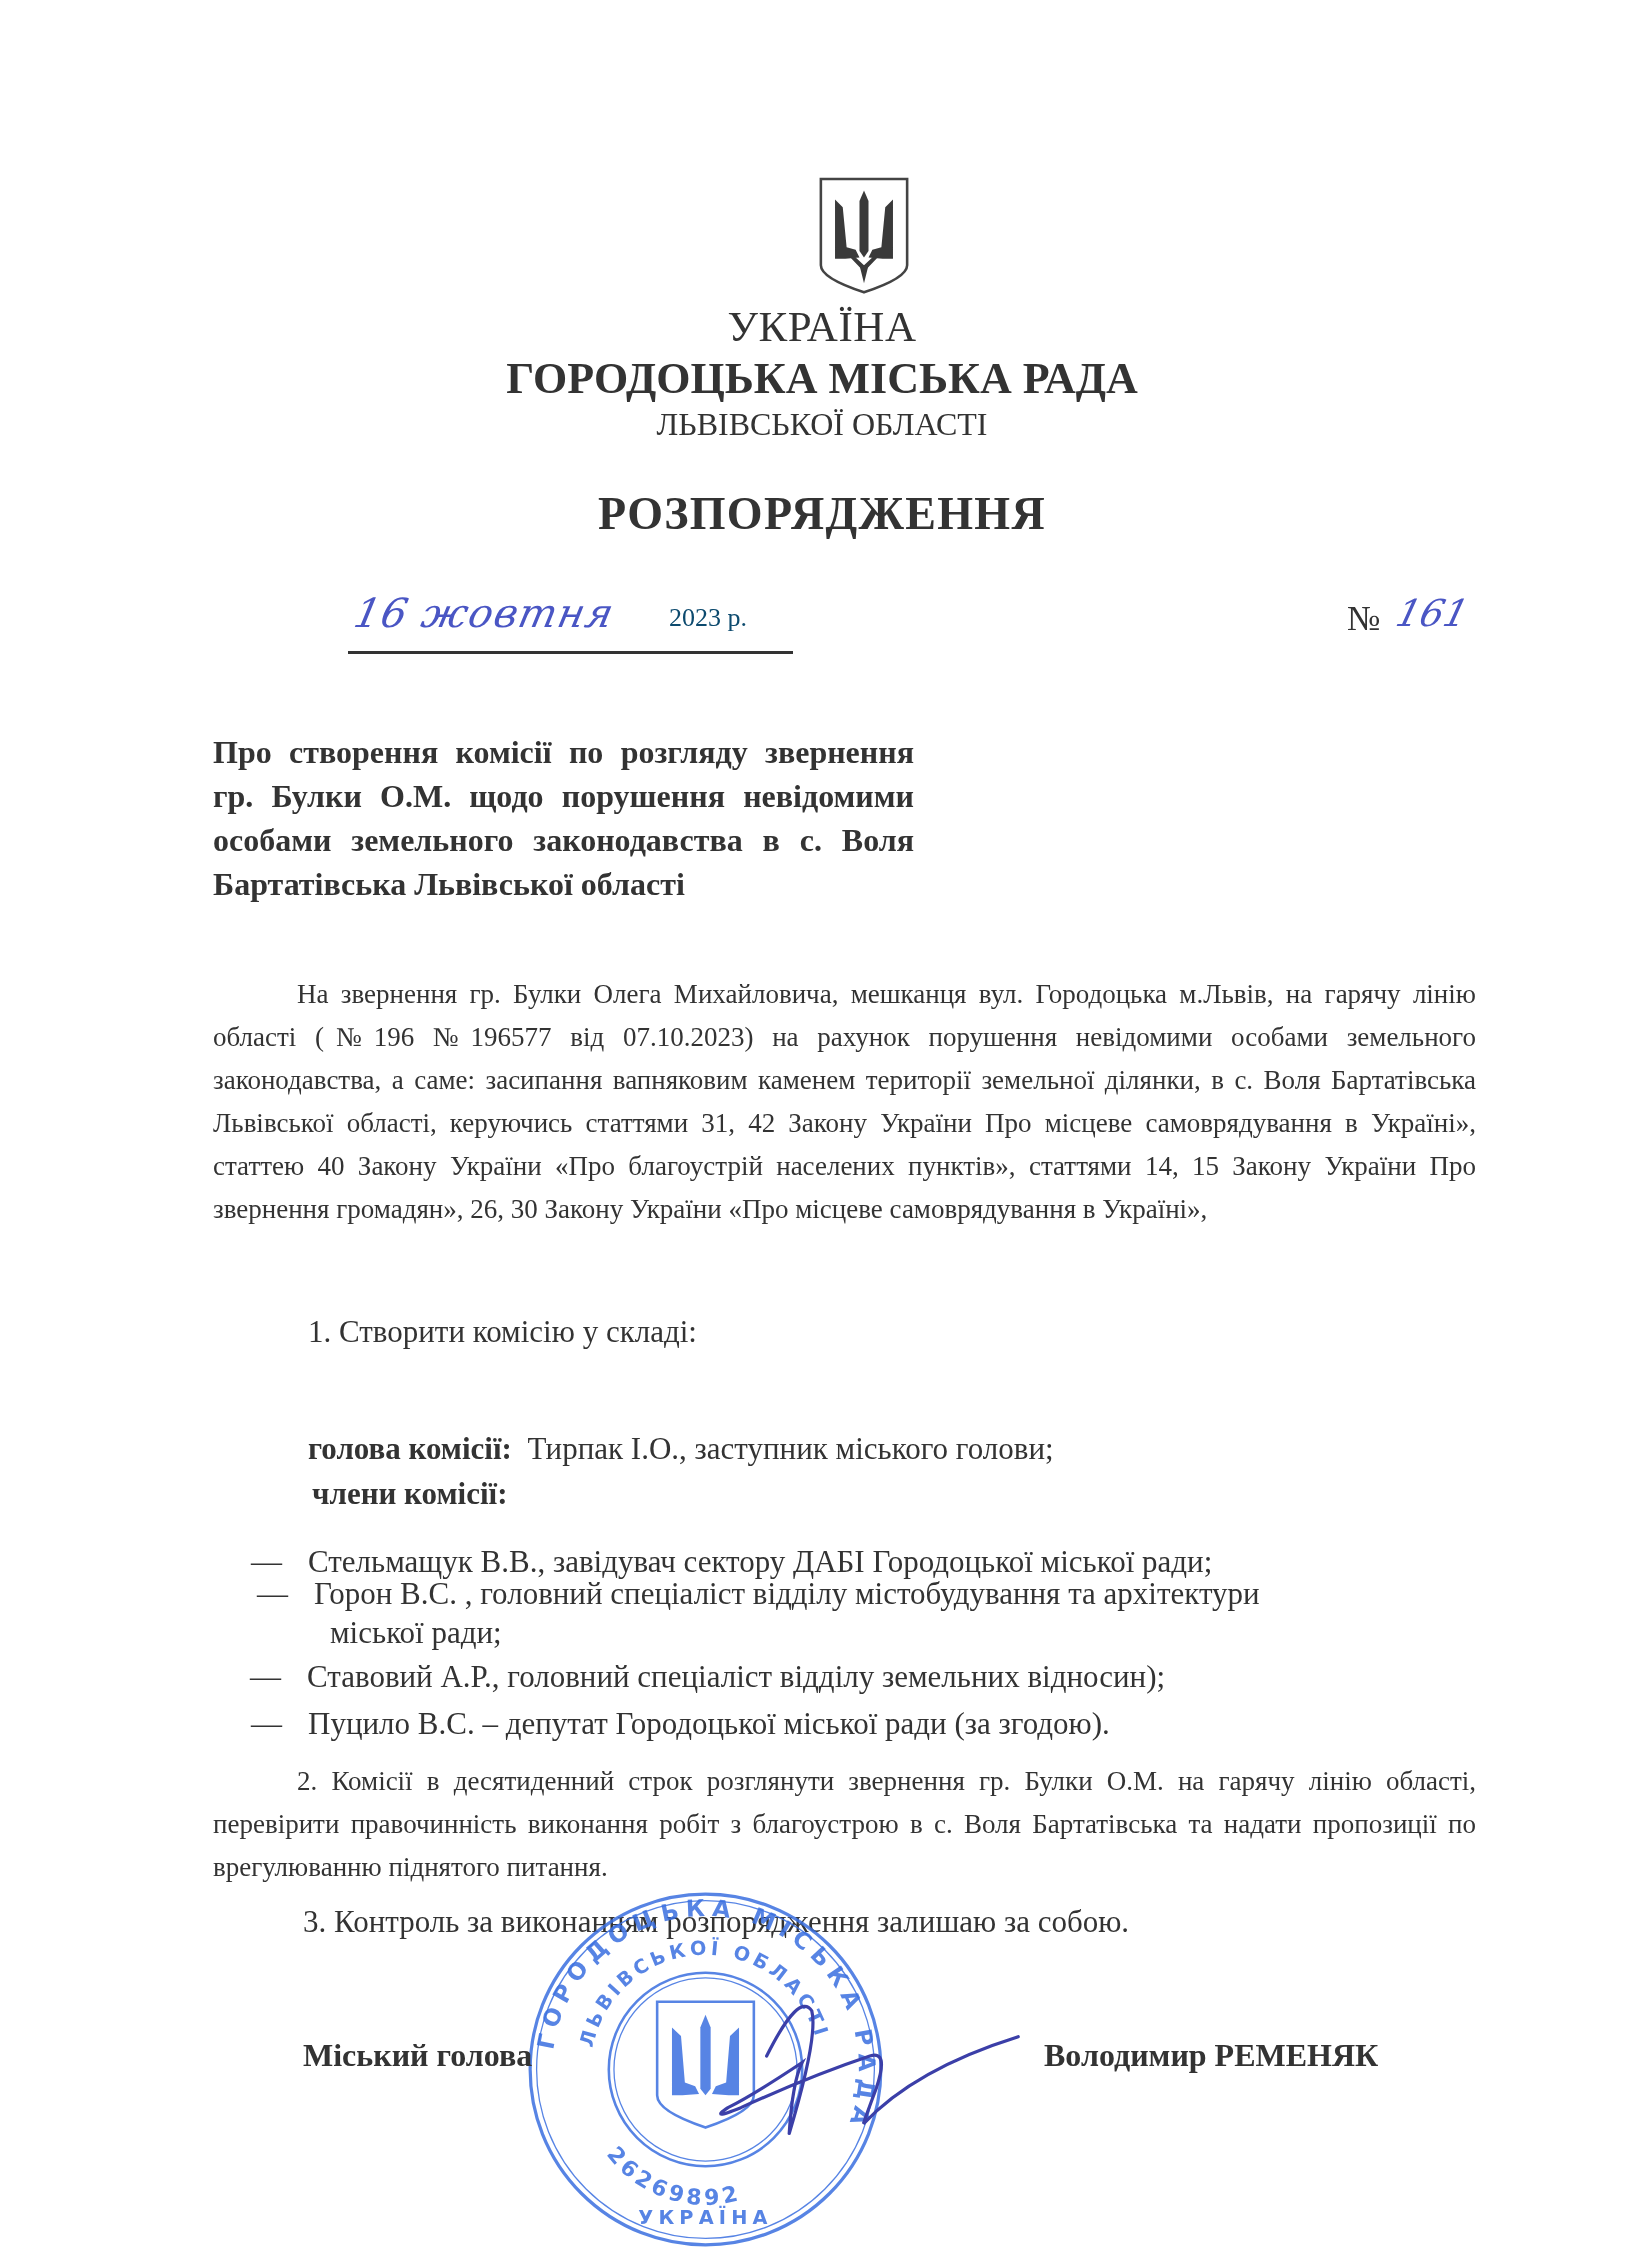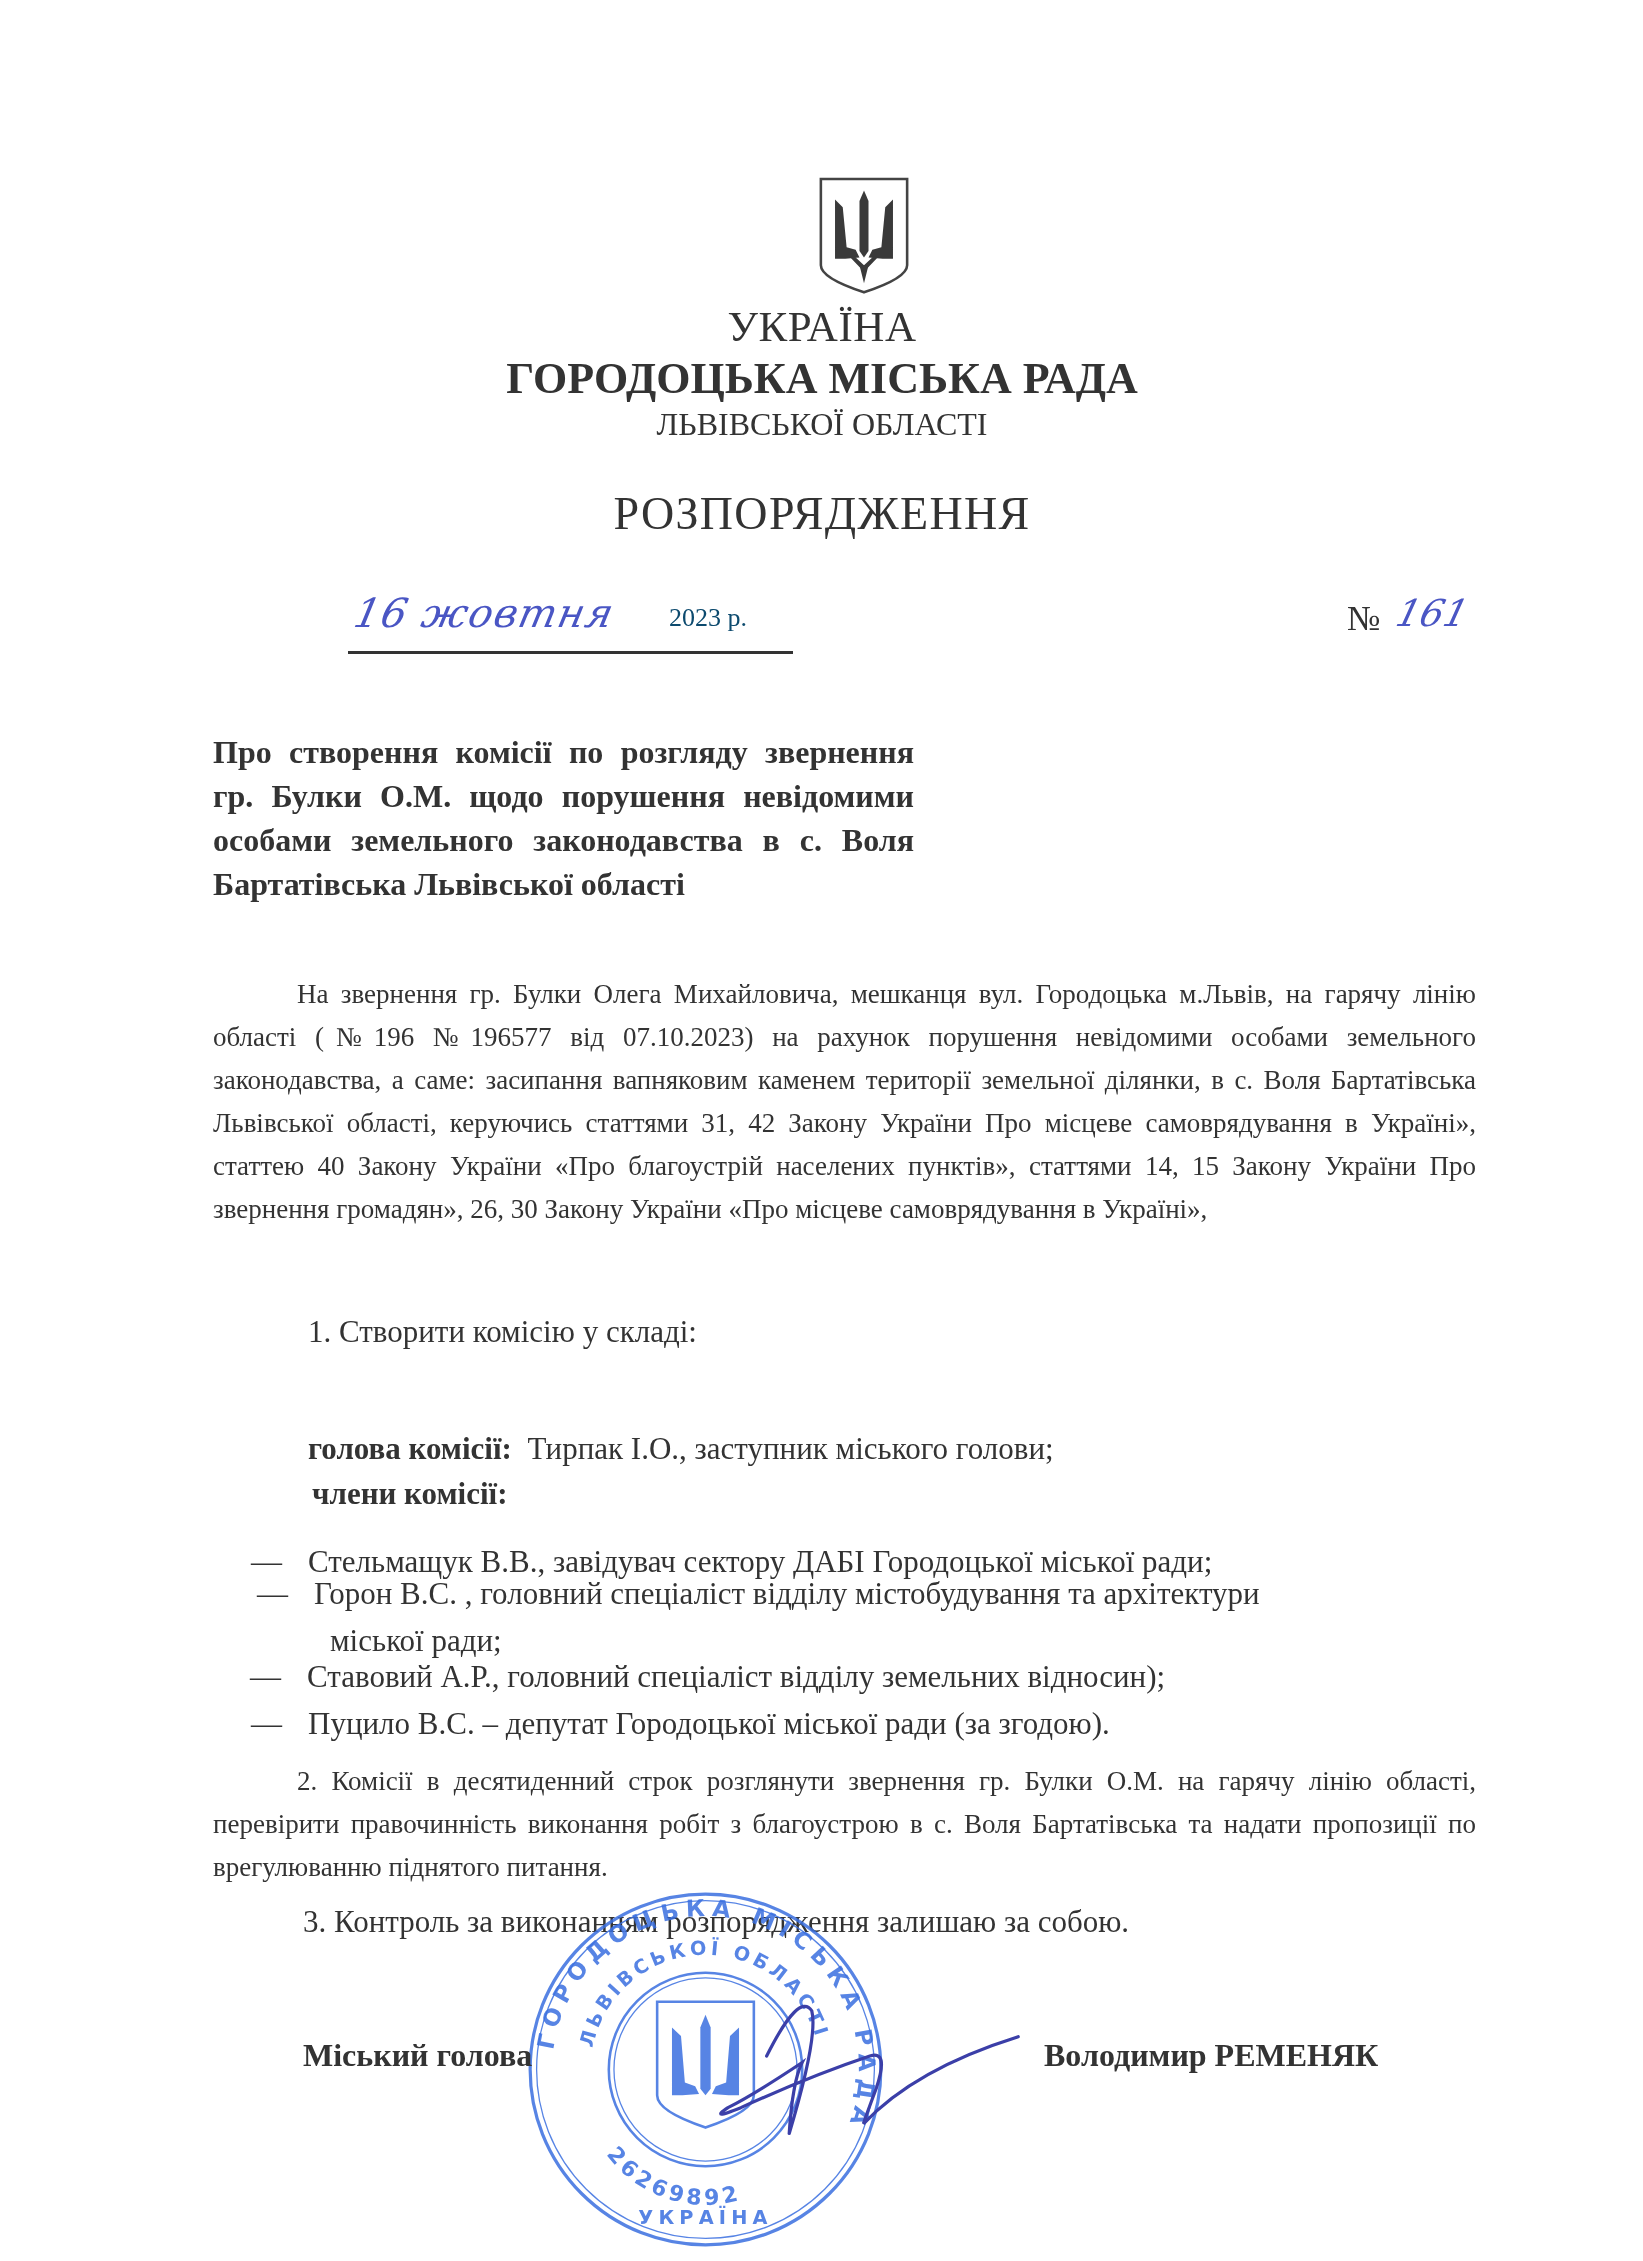--- a/index.html
+++ b/index.html
@@ -5,21 +5,21 @@
   html, body { margin: 0; padding: 0; background: #ffffff; }
   body { width: 1644px; height: 2261px; position: relative; overflow: hidden;
          font-family: "Liberation Serif", "DejaVu Serif", serif; color: #2a2a2a; }
   .abs { position: absolute; }
   .center { text-align: center; left: 0; width: 1644px; }
 
   #coat { left: 817px; top: 175px; width: 94px; height: 120px; }
   #country { top: 302px; font-size: 43px; letter-spacing: 0.6px; color: #333; }
   #council { top: 353px; font-size: 44px; font-weight: bold; color: #333; }
   #region  { top: 406px; font-size: 32px; color: #333; }
-  #doctype { top: 487px; font-size: 46px; font-weight: normal; letter-spacing: 1.3px; color: #333; }
+  #doctype { top: 487px; font-size: 46px; font-weight: bold; letter-spacing: 1.3px; color: #333; }
 
   #date-line { left: 348px; top: 593px; width: 445px; height: 58px; border-bottom: 3.2px solid #333; }
   #date-hand { left: 355px; top: 590px; font-family: "DejaVu Serif", serif; font-style: italic;
                font-size: 40px; color: #4a56c4; transform: skewX(-12deg); letter-spacing: 1.3px; }
   #date-year { left: 669px; top: 603px; font-size: 26px; color: #0c4a6e; }
   #num-sign  { left: 1347px; top: 599px; font-size: 35px; color: #333; }
   #num-hand  { left: 1397px; top: 592px; font-family: "DejaVu Serif", serif; font-style: italic;
                font-size: 37px; color: #4a56c4; transform: skewX(-14deg); }
 
   #subject { left: 213px; top: 730px; width: 701px; font-size: 32px; font-weight: bold;
@@ -30,21 +30,21 @@
   #preamble { top: 973px; text-indent: 84px; text-align-last: left; }
 
   .line { font-size: 31px; line-height: 43px; color: #333; white-space: nowrap; }
   .b { font-weight: bold; }
 
   #item1-title { left: 308px; top: 1310px; text-align: center; }
   #head-line { left: 308px; top: 1427px; }
   #members-label { left: 312px; top: 1472px; }
   #m1 { left: 251px; top: 1528px; margin-top: 12px; }
   #m2 { left: 257px; top: 1572px; }
-  #m2b { left: 330px; top: 1611px; margin-top: 8px; }
+  #m2b { left: 330px; top: 1611px; }
   #m3 { left: 250px; top: 1655px; }
   #m4 { left: 251px; top: 1702px; }
   .dash { display: inline-block; width: 57px; }
 
   #item2 { top: 1760px; text-indent: 84px; text-align-last: left; }
   #item3 { left: 303px; top: 1900px; }
 
   #sign-title { left: 303px; top: 2037px; font-size: 32px; font-weight: bold; color: #333; }
   #sign-name  { left: 1044px; top: 2037px; font-size: 32px; font-weight: bold; color: #333; }
 

